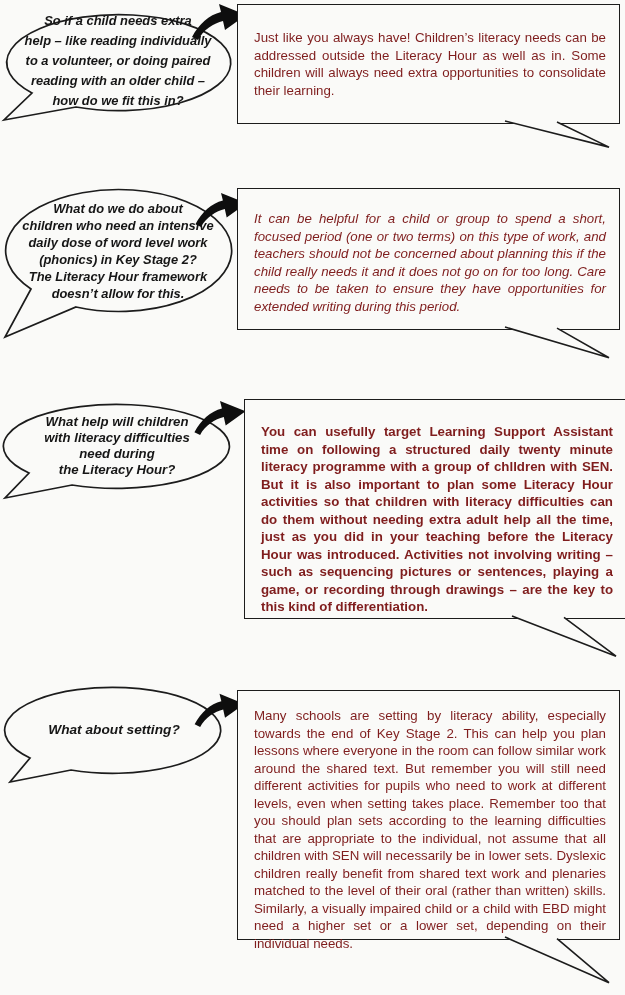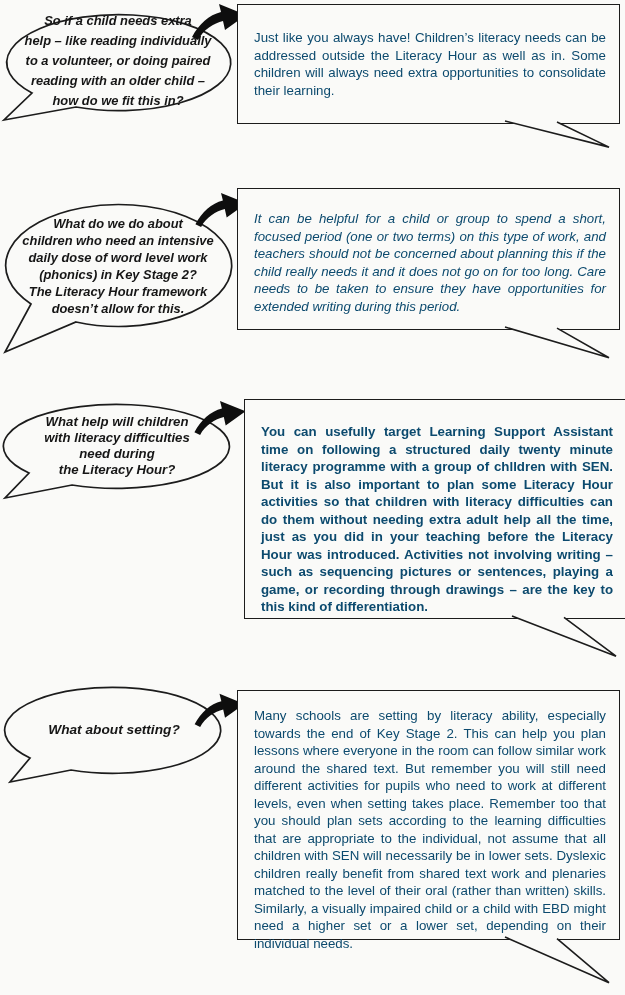--- a/index.html
+++ b/index.html
@@ -17,38 +17,38 @@
     text-align:center; font-style:italic; font-weight:700;
     white-space:pre-line; color:#161616;
   }
   
   .arrow { position:absolute; }
   .arrow svg { width:100%; height:100%; display:block; }
   .arrow path { fill:#0e0e0e; }
   
   .answer-box { position:absolute; border:1.6px solid #1c1c1c; background:#fafaf8; }
   .answer-text {
-    text-align:justify; font-size:13.3px; line-height:17.5px; color:#0c4a6e;
+    text-align:justify; font-size:13.3px; line-height:17.5px; color:#7f1d1d;
   }
   .box-tail {
     position:absolute; right:4px; top:calc(100% - 1.8px);
     width:110px; overflow:visible;
   }
   .box-tail .tail-fill { fill:#fafaf8; stroke:none; }
   .box-tail .tail-line { fill:none; stroke:#1c1c1c; stroke-width:1.6; vector-effect:non-scaling-stroke; }
 
   
   .s1 .bubble { left:2px; top:8px; width:232px; height:120px; }
   .s1 .bubble-text { left:10px; right:10px; top:4px; bottom:18px; font-size:12.9px; line-height:20px; }
   .s1 .arrow { left:190px; top:2px; width:58px; height:38px; }
   .s1 .answer-box { left:237px; top:4px; width:381px; height:118px; }
   .s1 .answer-text { padding:24px 13px 0 16px; }
   .s1 .box-tail { height:28px; }
   
-  .s2 .bubble { left:2px; top:201px; width:232px; height:156px; }
+  .s2 .bubble { left:2px; top:186px; width:232px; height:156px; }
   .s2 .bubble-text { left:9px; right:9px; top:2px; bottom:28px; font-size:12.9px; line-height:17px; }
   .s2 .arrow { left:193px; top:191px; width:56px; height:36px; }
   .s2 .answer-box { left:237px; top:188px; width:381px; height:140px;font-style:italic; }
   .s2 .answer-text { padding:21px 13px 0 16px; }
   .s2 .box-tail { height:33px; }
   
   .s3 .bubble { left:2px; top:402px; width:230px; height:100px; }
   .s3 .bubble-text { left:14px; right:14px; top:2px; bottom:14px; font-size:13.2px; line-height:16px; }
   .s3 .arrow { left:192px; top:399px; width:56px; height:36px; }
   .s3 .answer-box { left:244px; top:399px; width:381px; height:218px;font-weight:bold; }

